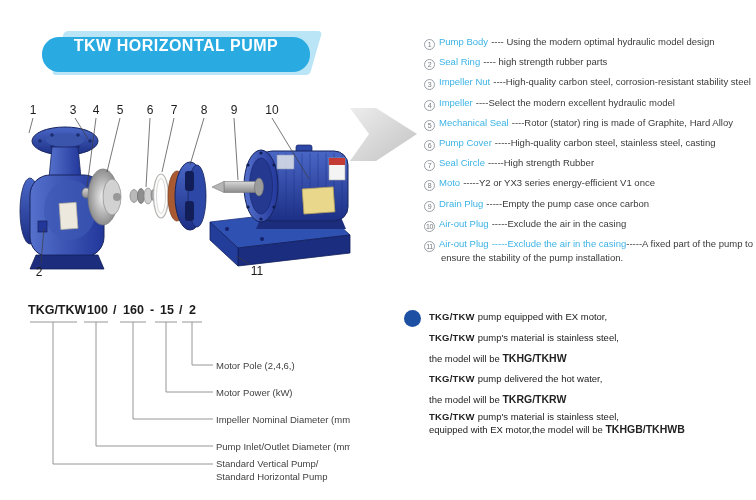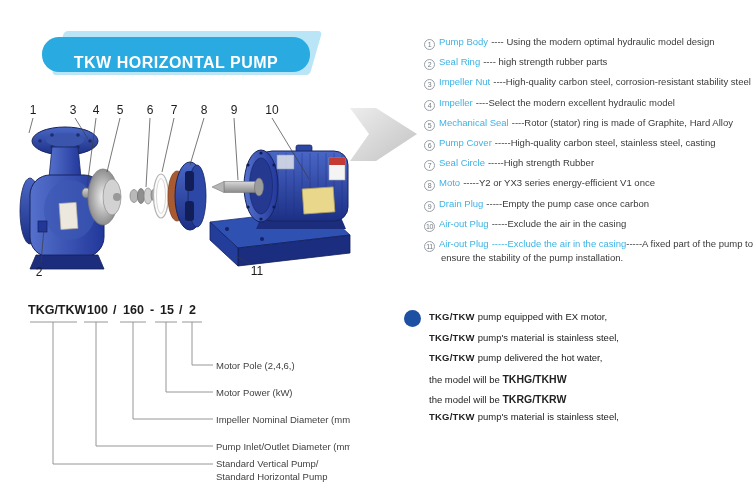--- a/index.html
+++ b/index.html
@@ -1,21 +1,21 @@
 <!DOCTYPE html>
 <html><head>
 <meta charset="utf-8">
 <style>
   *{margin:0;padding:0;box-sizing:border-box}
   html,body{width:756px;height:500px;background:#fff;font-family:"Liberation Sans",sans-serif}
   .page{position:relative;width:756px;height:500px;background:#fff;overflow:hidden}
 
   
   .banner-back{position:absolute;left:58px;top:31px;width:258px;height:44px;background:#63c6ec;opacity:.45;transform:skewX(-16deg);border-radius:4px}
-  .banner{position:absolute;left:42px;top:37px;width:268px;height:35px;background:#29abe2;border-radius:17px;display:flex;align-items:flex-end;justify-content:center}
+  .banner{position:absolute;left:42px;top:37px;width:268px;height:35px;background:#29abe2;border-radius:17px;display:flex;align-items:flex-start;justify-content:center}
   .banner-title{color:#fff;font-weight:bold;font-size:16px;letter-spacing:.5px}
 
   
   .pump-svg{position:absolute;left:0;top:95px}
 
   
   .plist{position:absolute;left:424px;top:36px;width:333px;font-size:9.5px;color:#3a3a3a}
   .pitem{height:11px;line-height:11px;margin-bottom:9.2px;white-space:nowrap;padding-left:17px;text-indent:-17px}
   .pitem.wrap{white-space:normal;height:auto}
   .badge{display:inline-block;width:11px;height:11px;border:1px solid #9aa0a8;border-radius:50%;font-size:7px;line-height:9px;text-align:center;color:#74797f;text-indent:0;margin-right:4px;vertical-align:-2px;letter-spacing:-.5px}
@@ -222,20 +222,21 @@
     <text class="code-label" x="196" y="151.5">Pump Inlet/Outlet Diameter (mm)</text>
     <text class="code-label" x="196" y="169">Standard Vertical Pump/</text>
     <text class="code-label" x="196" y="182">Standard Horizontal Pump</text>
   </svg>
 
   <div class="vblock">
     <span class="bullet"></span>
     <div class="vlines">
       <div class="vline"><span class="vpre">TKG/TKW</span><span>pump equipped with EX motor,</span></div>
       <div class="vline"><span class="vpre">TKG/TKW</span><span>pump's material is stainless steel,</span></div>
+      <div class="vline"><span>the model will be </span><span class="vmodel">TKHG/TKHW</span></div>
       <div class="vline"><span class="vpre">TKG/TKW</span><span>pump delivered the hot water,</span></div>
-      <div class="vline"><span>the model will be </span><span class="vmodel">TKHG/TKHW</span></div>
       <div class="vline"><span>the model will be </span><span class="vmodel">TKRG/TKRW</span></div>
       <div class="vline tight"><span class="vpre">TKG/TKW</span><span>pump's material is stainless steel,</span></div>
+      <div class="vline tight"><span>equipped with EX motor,the model will be </span><span class="vmodel">TKHGB/TKHWB</span></div>
     </div>
   </div>
 
 </div>
 
 </body></html>

